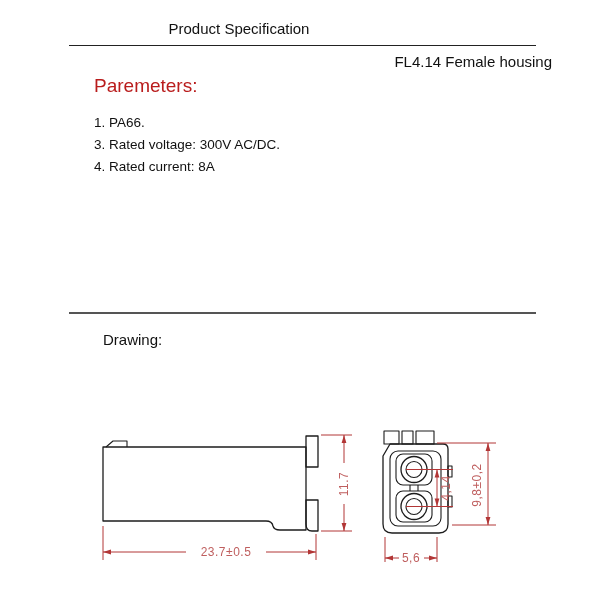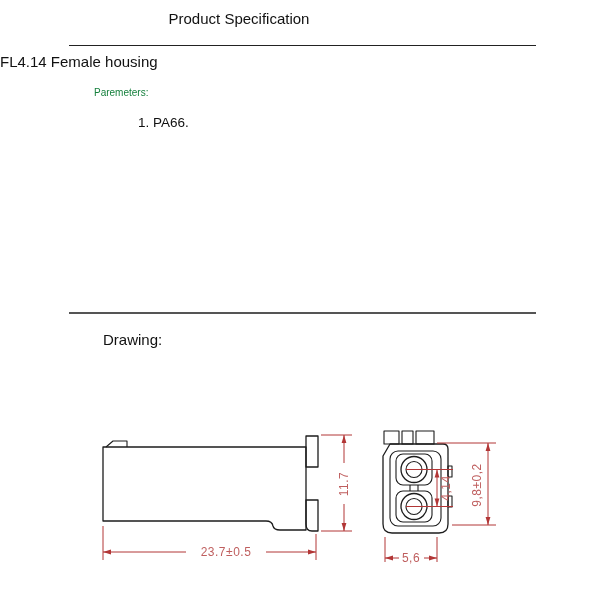--- a/index.html
+++ b/index.html
@@ -6,38 +6,38 @@
   html, body { width: 600px; height: 600px; }
   body {
     position: relative;
     width: 600px; height: 600px;
     background: #ffffff;
     font-family: "Liberation Sans", sans-serif;
     color: #1c1c1c;
     overflow: hidden;
   }
   .doc-title {
-    position: absolute; top: 10px; left: 0; width: 478px;
+    position: absolute; top: 20px; left: 0; width: 478px;
     text-align: center; font-size: 15px; color: #111;
   }
   .rule-1 {
     position: absolute; top: 45px; left: 69px; width: 467px;
     height: 0; border-top: 1.2px solid #222;
   }
   .doc-subtitle {
     position: absolute; top: 53px; left: 0; width: 552px;
-    text-align: left; font-size: 15px; color: #111;
+    text-align: right; font-size: 15px; color: #111;
   }
   .params-heading {
-    position: absolute; top: 87px; left: 94px;
-    font-size: 10px; color: #15803d;
+    position: absolute; top: 75px; left: 94px;
+    font-size: 19px; color: #b91c1c;
   }
   .params-list {
     position: absolute; top: 112px; left: 94px; width: 420px;
-    font-size: 13.5px; line-height: 22px; color: #111; margin-left: 44px;
+    font-size: 13.5px; line-height: 22px; color: #111;
   }
   .rule-2 {
     position: absolute; top: 312px; left: 69px; width: 467px;
     height: 0; border-top: 2px solid #555;
   }
   .drawing-heading {
     position: absolute; top: 331px; left: 103px;
     font-size: 15px; color: #111; text-align: right;
   }
   .drawing-svg {
@@ -56,20 +56,22 @@
 <body>
 
 <div class="doc-title">Product Specification</div>
 <div class="rule-1"></div>
 <div class="doc-subtitle">FL4.14 Female housing</div>
 
 <div class="params-heading">Paremeters:</div>
 
 <div class="params-list">
   <div>1. PA66.</div>
+  <div>3. Rated voltage: 300V AC/DC.</div>
+  <div>4. Rated current: 8A</div>
 </div>
 
 <div class="rule-2"></div>
 <div class="drawing-heading">Drawing:</div>
 
 <svg class="drawing-svg" width="600" height="210" viewBox="0 390 600 210" xmlns="http://www.w3.org/2000/svg">
 
   <g>
     <path class="outline" d="M103,447 L306,447 L306,530 L280,530 Q274,530 273,526 Q272,521 266,521 L103,521 Z"></path>
     <path class="outline-thin" d="M106,447 L113,441 L127,441 L127,447"></path>

